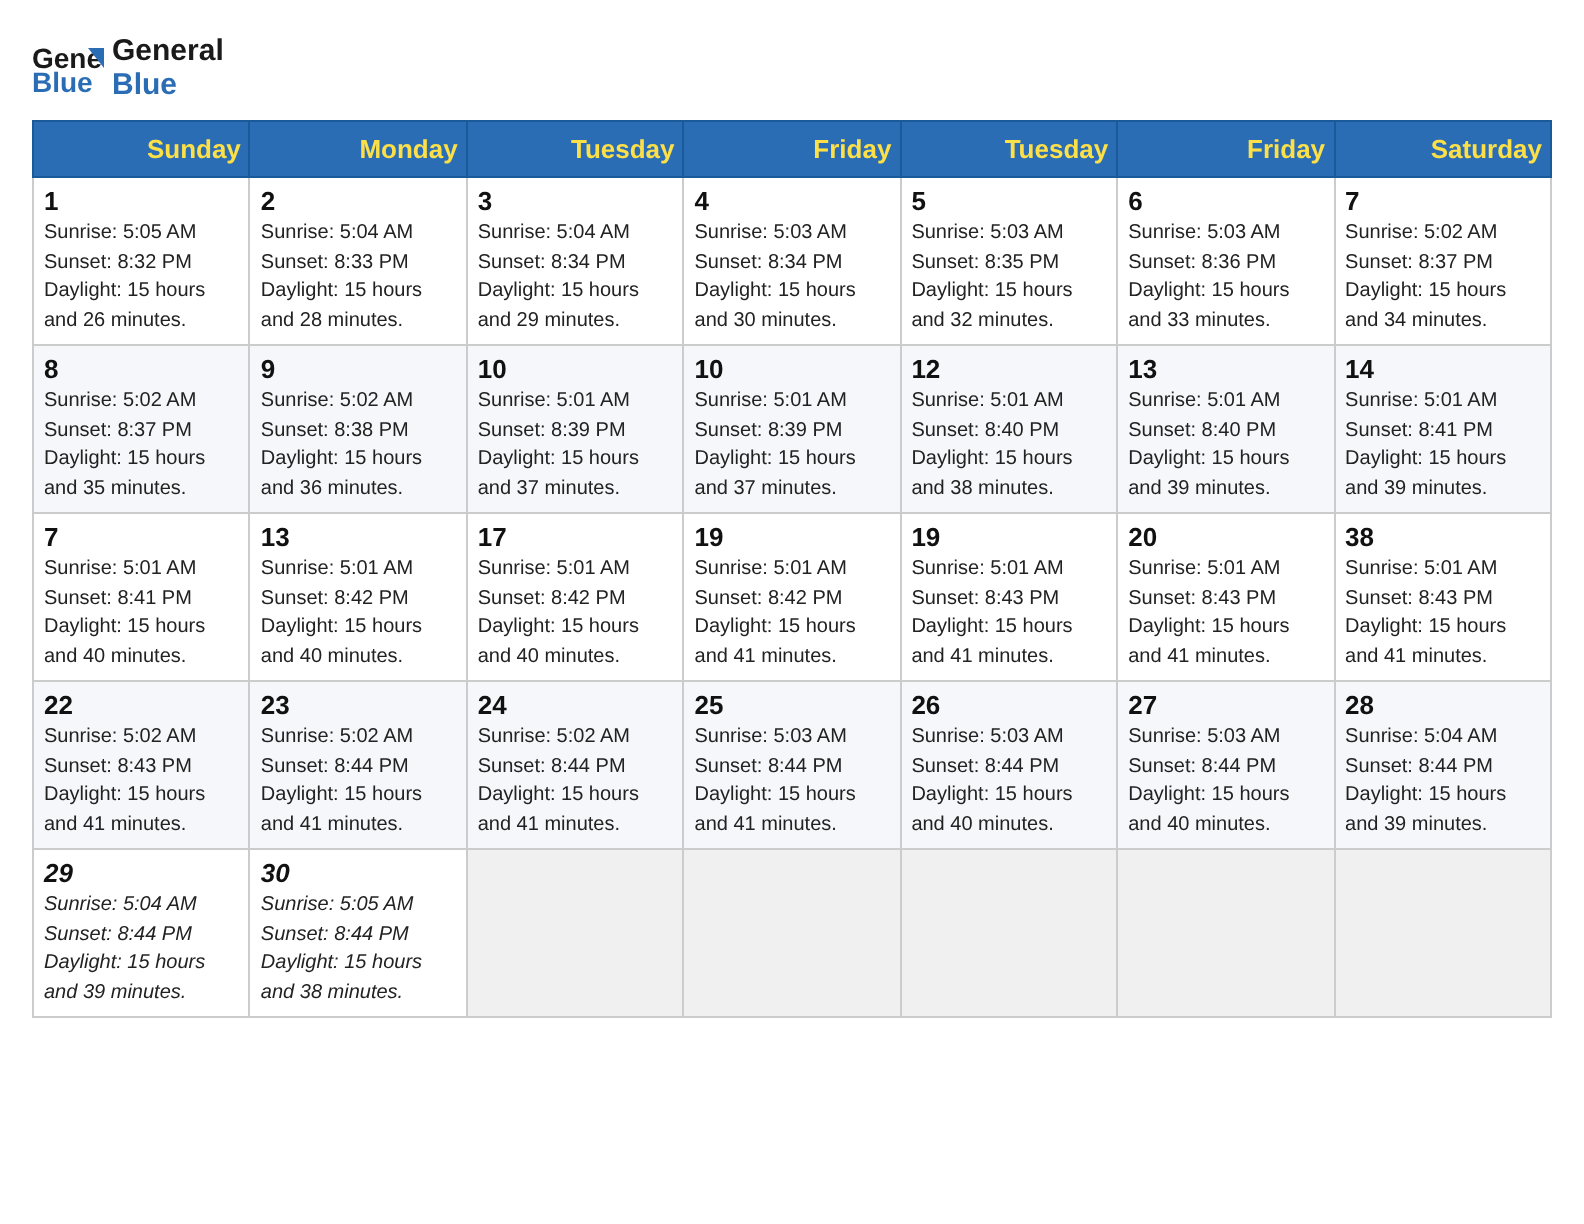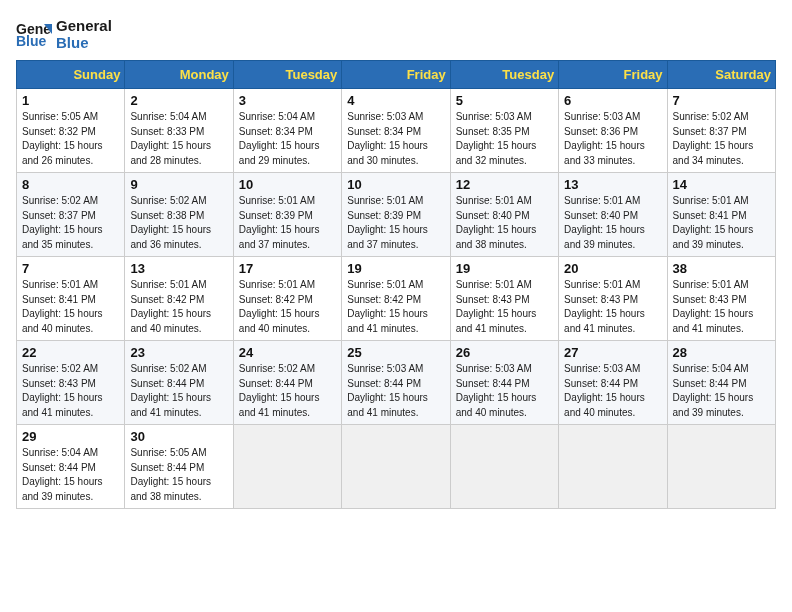--- a/index.html
+++ b/index.html
@@ -74,20 +74,21 @@
     .day-info {
       font-size: 10px;
       color: #222;
       line-height: 1.45;
     }
     .empty-cell {
       background: #f0f0f0 !important;
     }
     .last-row td {
       min-height: 65px;
+      font-style: italic;
     }
   </style>
 </head>
 <body>
 
 <div class="header">
   <div class="logo">
     <svg class="logo-icon" viewBox="0 0 36 36">
       <text x="0" y="18" font-size="14" font-weight="bold" fill="#1a1a1a">General</text>
       <text x="0" y="30" font-size="14" font-weight="bold" fill="#2a6db5">Blue</text>

